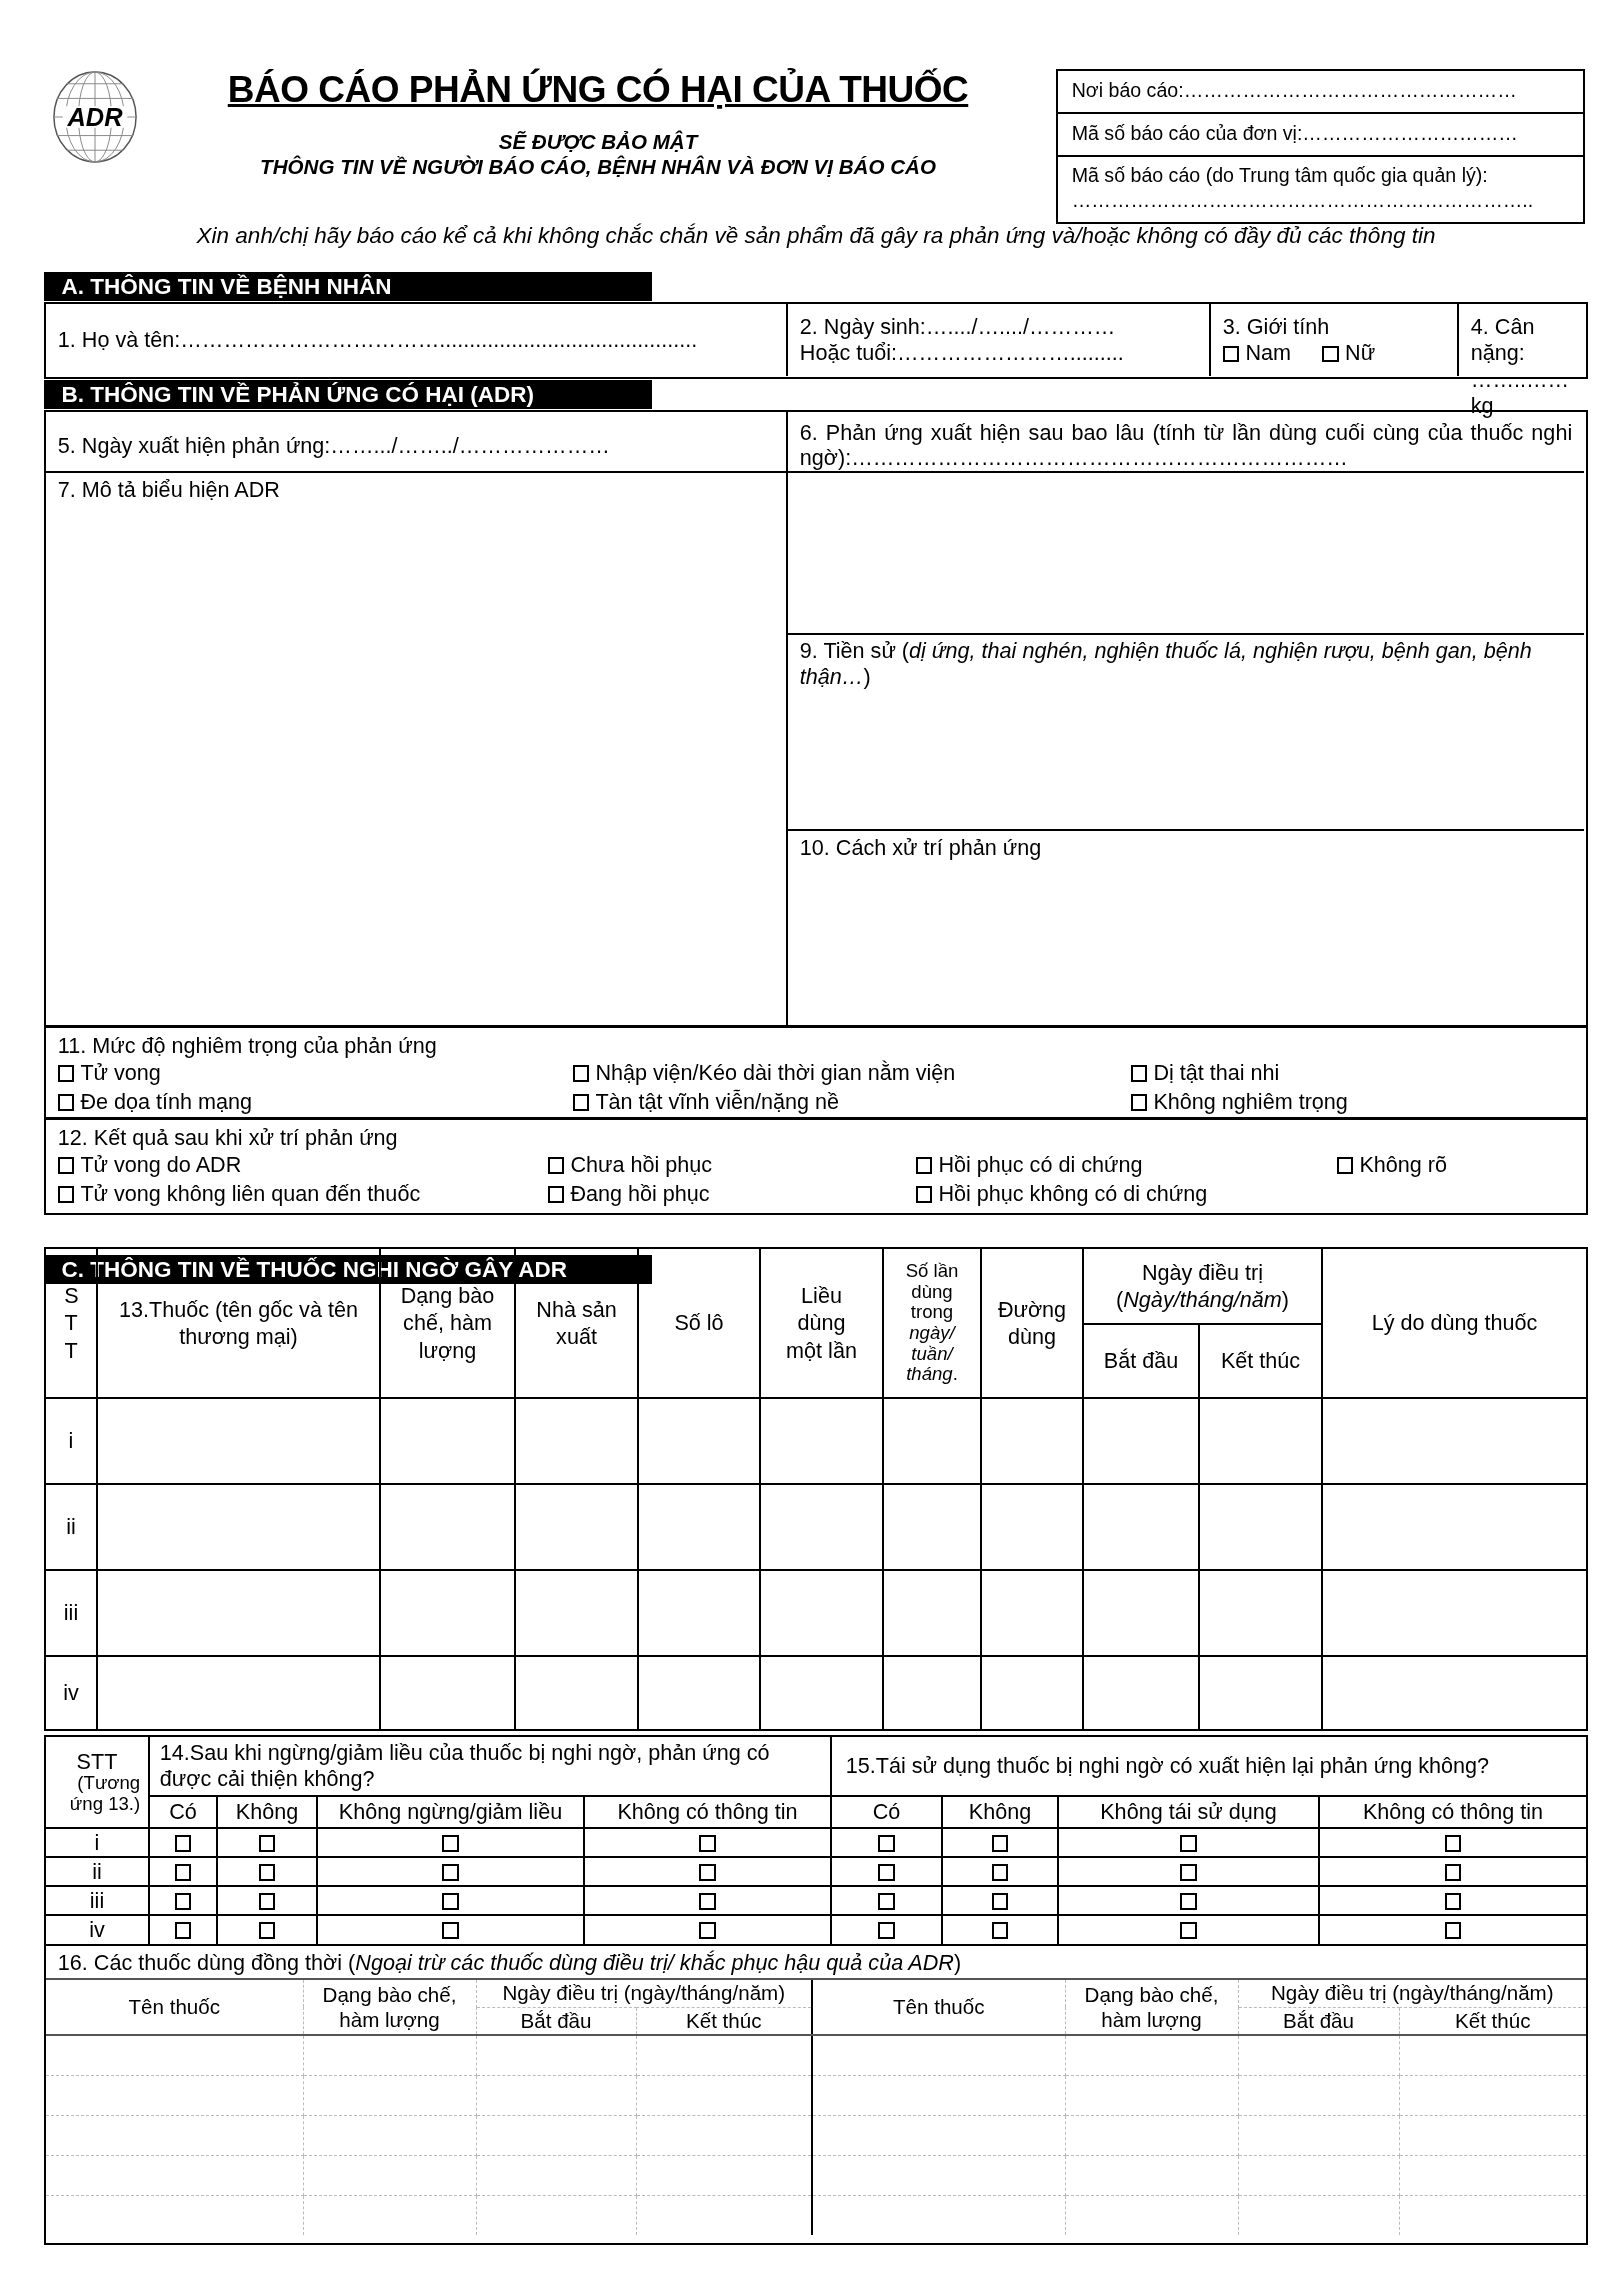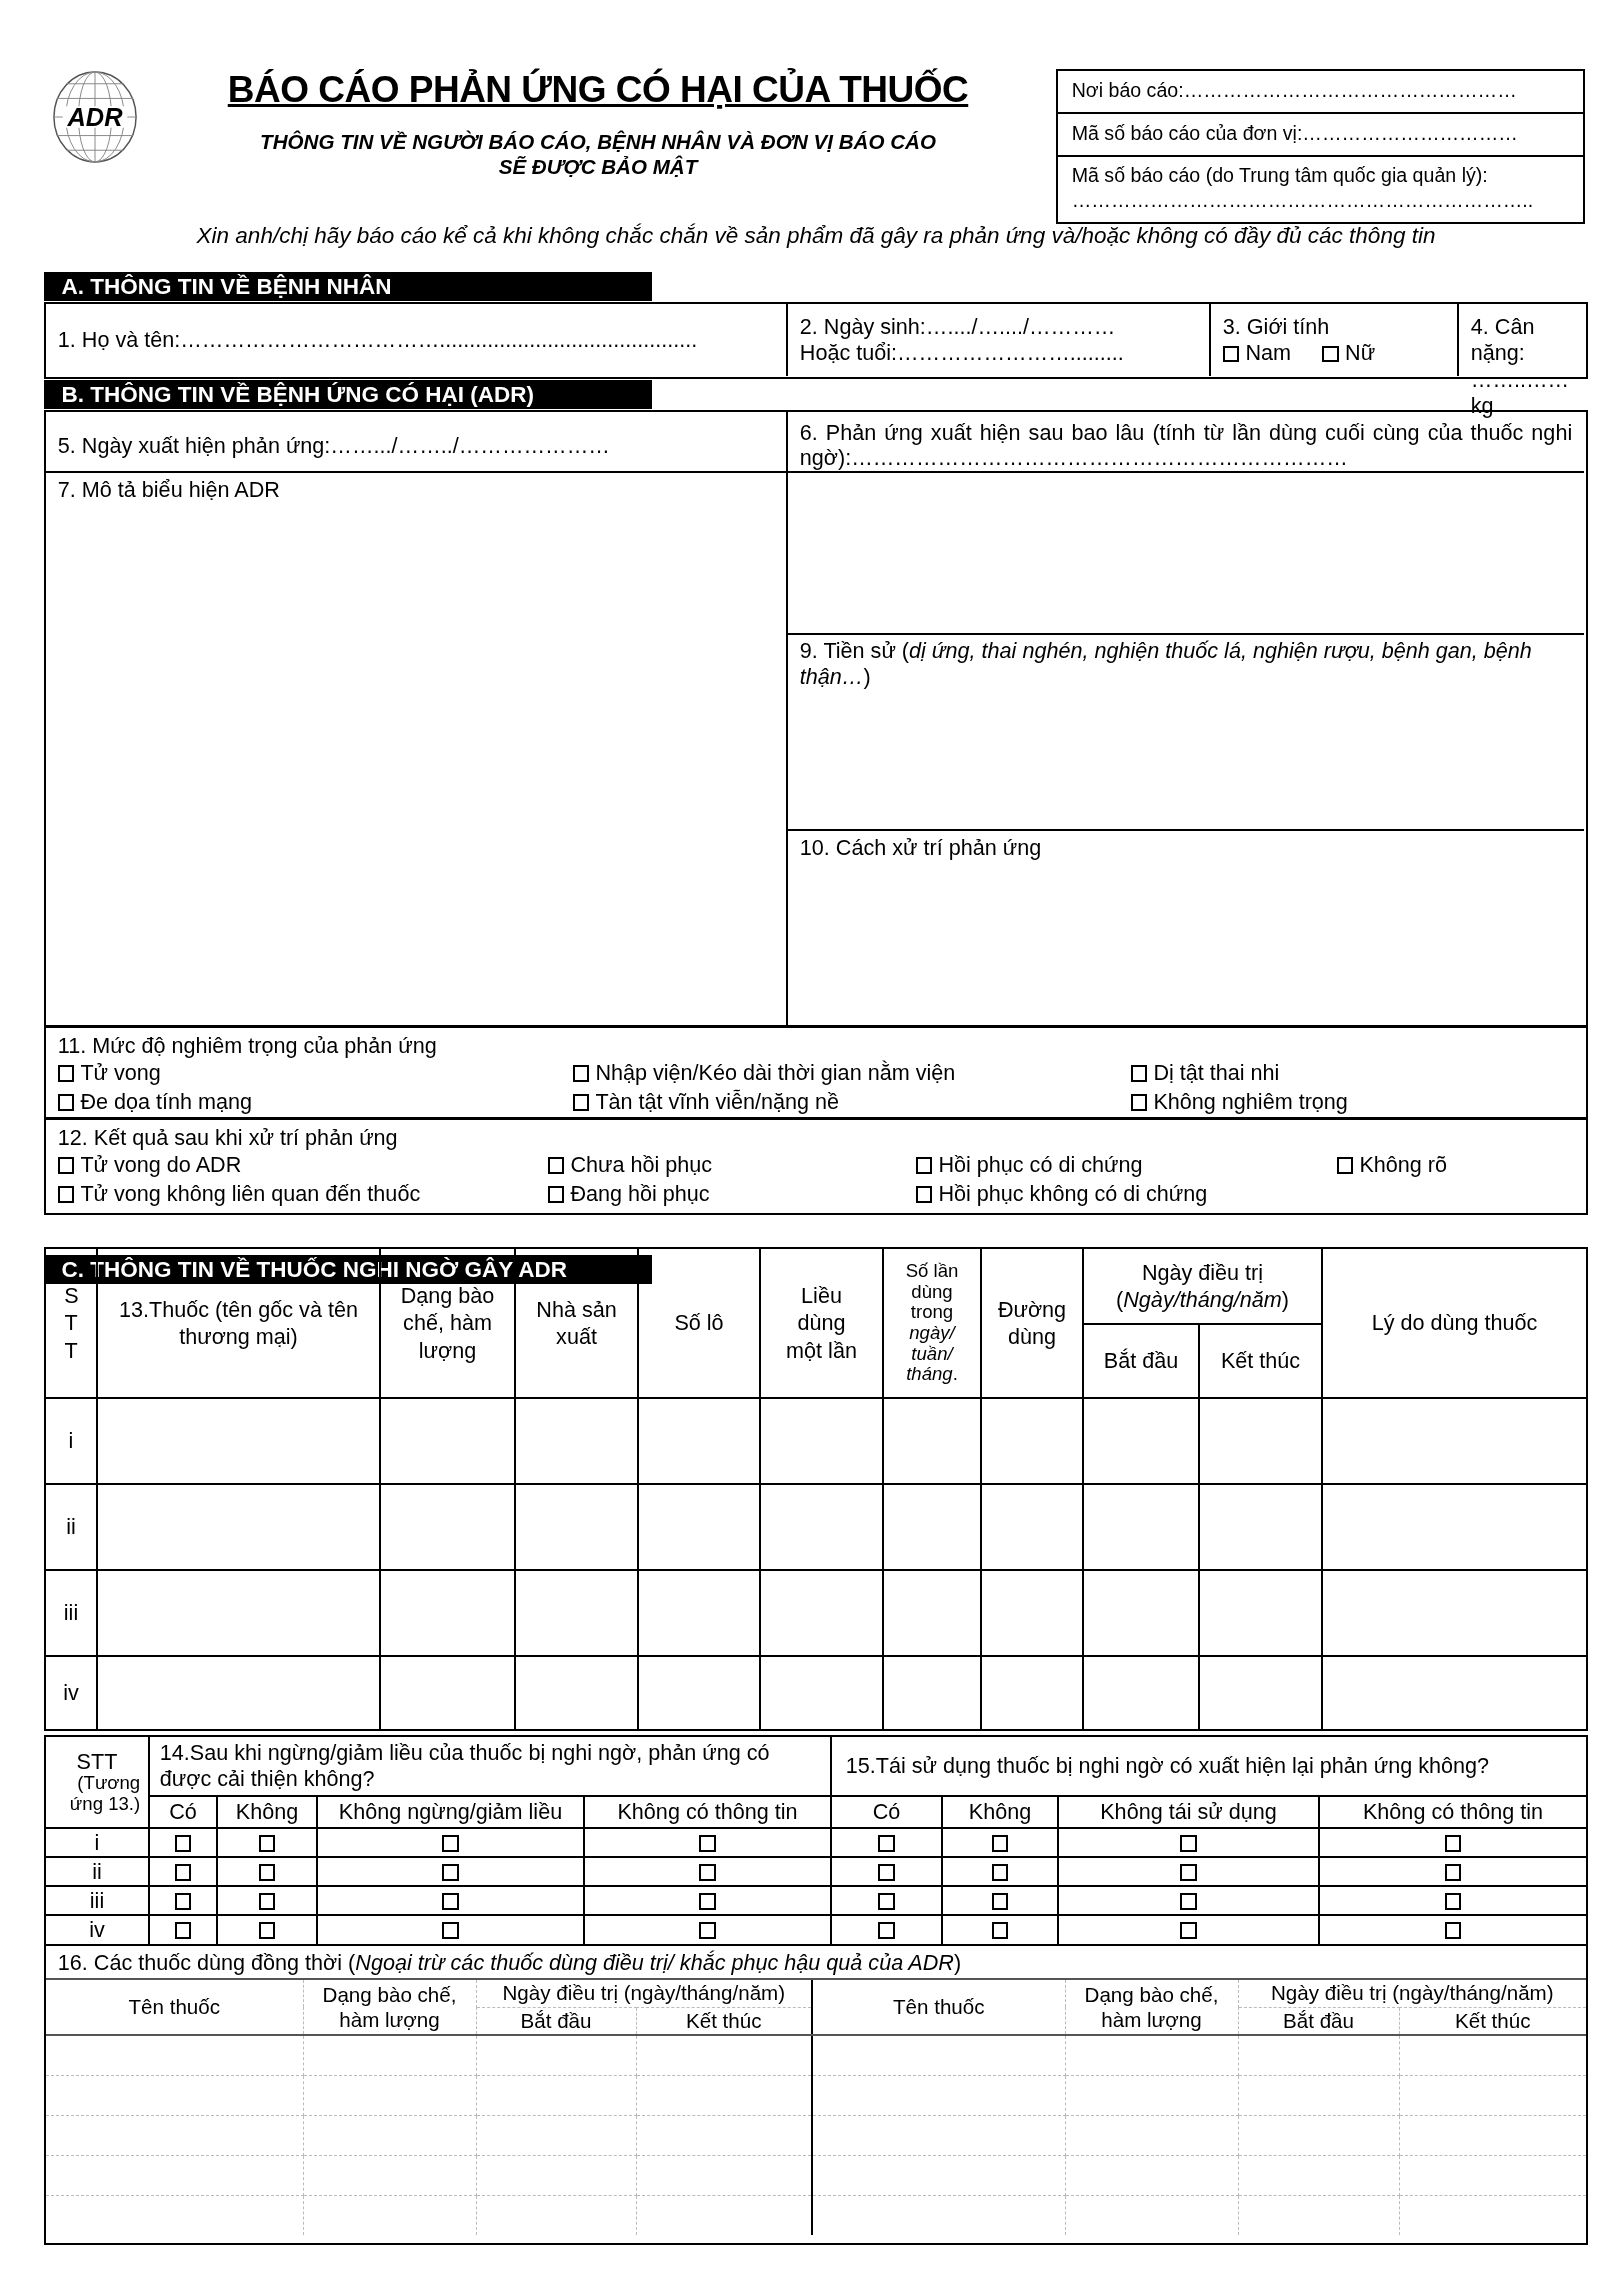--- a/index.html
+++ b/index.html
@@ -37,22 +37,22 @@
     <line x1="3" y1="49" x2="87" y2="49" stroke="#888"></line>
     <line x1="6" y1="68" x2="84" y2="68" stroke="#888"></line>
     <line x1="16" y1="15" x2="74" y2="15" stroke="#888"></line>
     <line x1="16" y1="83" x2="74" y2="83" stroke="#888"></line>
     <rect x="12" y="38" width="66" height="22" fill="#fff"></rect>
     <text x="45" y="58" text-anchor="middle" font-family="Liberation Sans, sans-serif" font-size="26" font-weight="bold" font-style="italic">ADR</text>
   </svg>
 </div>
 <div class="abs title">BÁO CÁO PHẢN ỨNG CÓ HẠI CỦA THUỐC</div>
 <div class="abs subtitle">
+  <div>SẼ ĐƯỢC BẢO MẬT</div>
   <div>THÔNG TIN VỀ NGƯỜI BÁO CÁO, BỆNH NHÂN VÀ ĐƠN VỊ BÁO CÁO</div>
-  <div>SẼ ĐƯỢC BẢO MẬT</div>
 </div>
 <div class="abs hbox">
   <div>Nơi báo cáo:……………………………………………</div>
   <div>Mã số báo cáo của đơn vị:……………………………</div>
   <div>
     <span>Mã số báo cáo (do Trung tâm quốc gia quản lý):</span><br>
     <span>……………………………………………………………..</span>
   </div>
 </div>
 <div class="abs intro">Xin anh/chị hãy báo cáo kể cả khi không chắc chắn về sản phẩm đã gây ra phản ứng và/hoặc không có đầy đủ các thông tin</div>
@@ -73,21 +73,21 @@
       <span class="cb" style="margin-left:25.5px;"></span><span>Nữ</span>
     </div>
   </div>
   <div class="vl" style="left:1411px;top:0;height:72px;"></div>
   <div class="cell" style="left:1413px;top:5.9px;width:127px;line-height:26.5px;">
     <div>4. Cân nặng:</div>
     <div>……..……kg</div>
   </div>
 </div>
 
-<div class="abs secbar" style="top:380px;">B.  THÔNG TIN VỀ BỆNH ỨNG CÓ HẠI (ADR)</div>
+<div class="abs secbar" style="top:380px;">B.  THÔNG TIN VỀ PHẢN ỨNG CÓ HẠI (ADR)</div>
 <div class="abs box" style="left:44px;top:410px;width:1544px;height:618px;">
   <div class="cell" style="left:0;top:17.6px;width:740px;">5. Ngày xuất hiện phản ứng:…….../……../…………………</div>
   <div class="vl" style="left:740px;top:0;height:613px;"></div>
   <div class="cell" style="left:742px;top:3.9px;width:796px;line-height:25.5px;text-align:justify;">6. Phản ứng xuất hiện sau bao lâu (tính từ lần dùng cuối cùng của thuốc nghi ngờ):……………………………………………………………</div>
   <div class="hl" style="left:0;top:59px;width:1538px;"></div>
   <div class="cell" style="left:0;top:61px;width:740px;">7. Mô tả biểu hiện ADR</div>
   <div class="hl" style="left:742px;top:221px;width:796px;"></div>
   <div class="cell" style="left:742px;top:222px;width:796px;line-height:26.5px;">
     <span>9. Tiền sử (</span><span class="i">dị ứng, thai nghén, nghiện thuốc lá, nghiện rượu, bệnh gan, bệnh thận…</span><span>)</span>
   </div>

